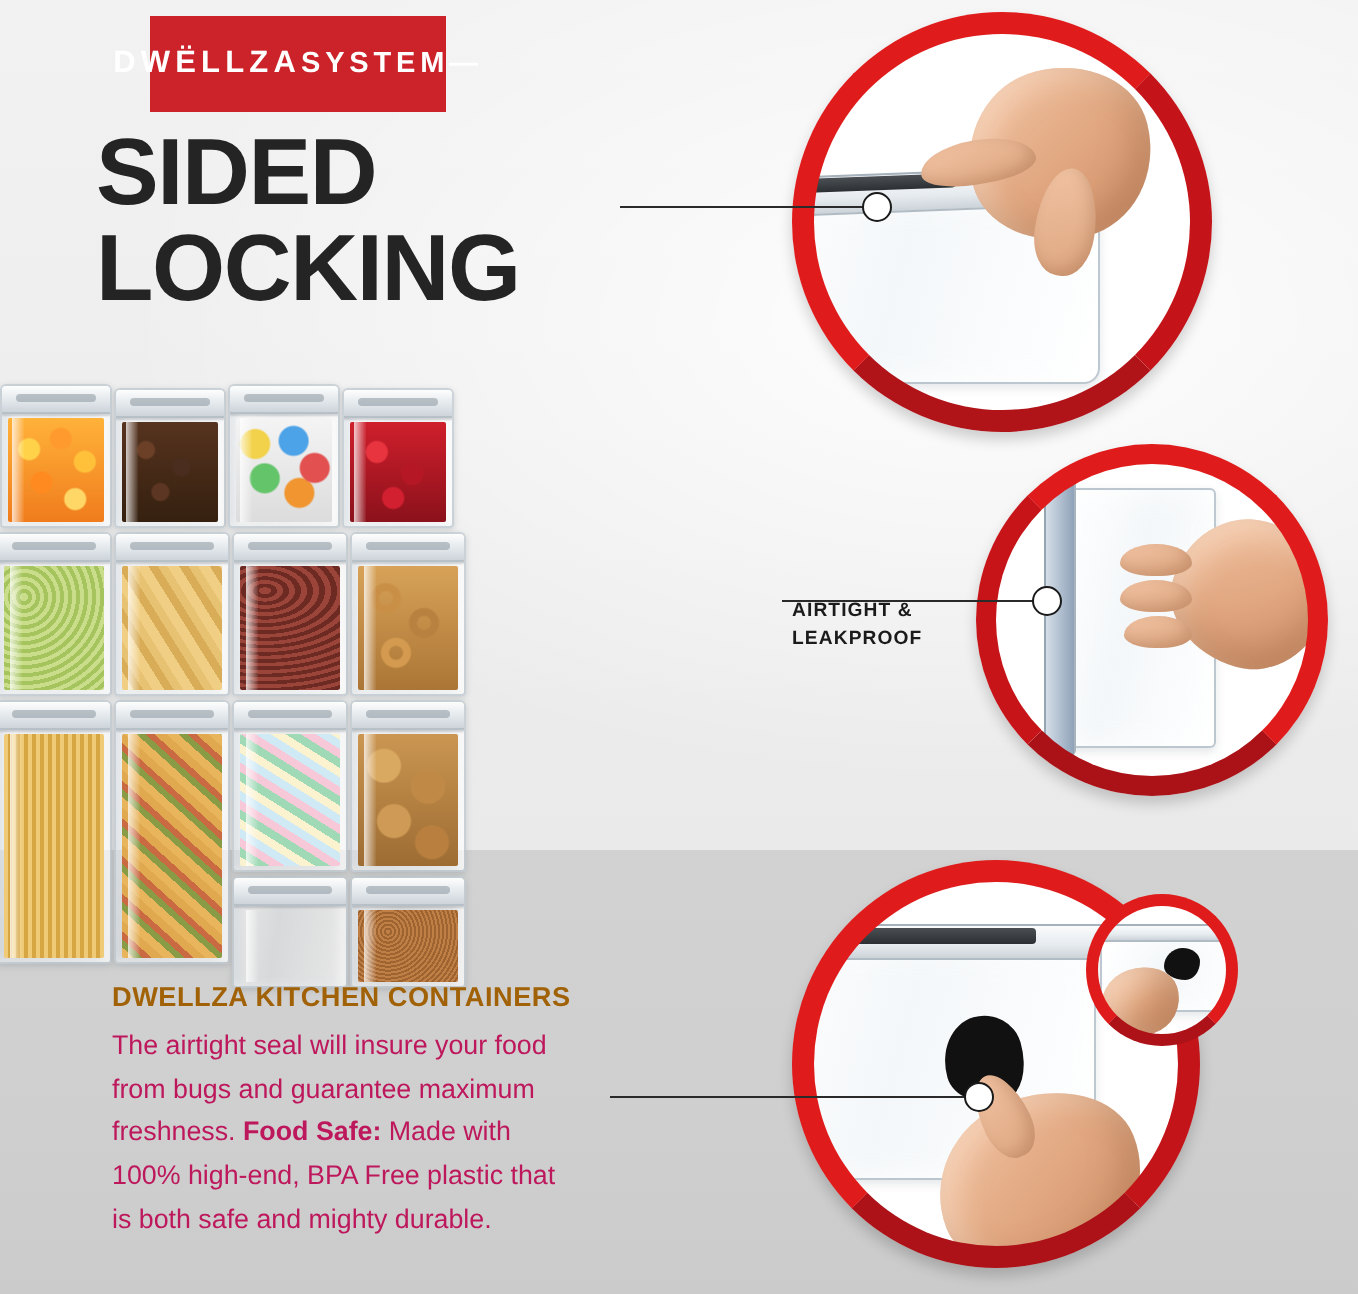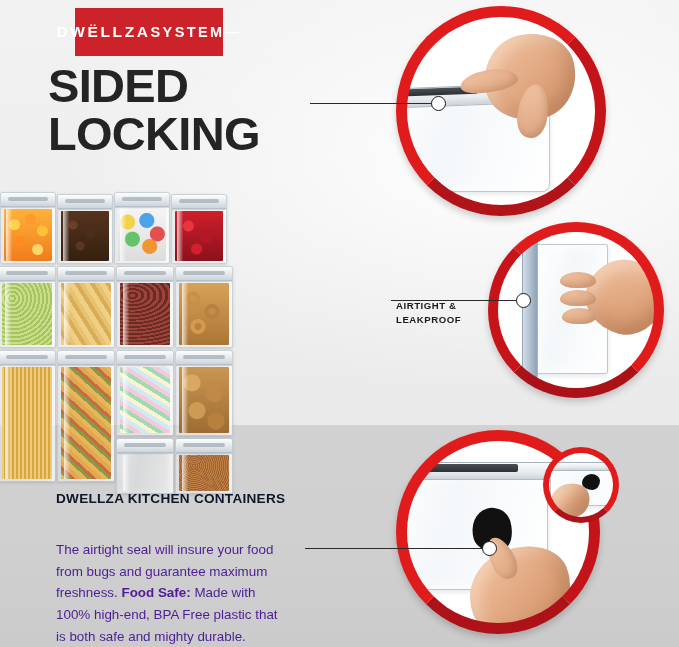--- a/index.html
+++ b/index.html
@@ -47,23 +47,23 @@
   .lid:after { content:""; position:absolute; left:14%; right:14%; top:4px; height:4px;
          background:rgba(120,132,142,.45); border-radius:2px; }
   .fill { position:absolute; left:3px; right:3px; bottom:2px; top:16px;
           border-radius:1px; }
   .gloss { position:absolute; left:10%; top:16px; bottom:2px; width:11%;
            background:linear-gradient(90deg, rgba(255,255,255,.75), rgba(255,255,255,.05));
            z-index:2; pointer-events:none; }
 
   
   .body-head { position:absolute; left:56px; top:491px; font-size:13.6px;
-               font-weight:700; color:#0f172a; letter-spacing:.25px; }
-  .body-copy { position:absolute; left:56px; top:539px; width:226px;
-               font-size:13.4px; line-height:1.62; color:#4c1d95; }
+               font-weight:700; color:#a16207; letter-spacing:.25px; }
+  .body-copy { position:absolute; left:56px; top:512px; width:226px;
+               font-size:13.4px; line-height:1.62; color:#be185d; }
   .body-copy b { font-weight:700; }
 
   
   .circ { position:absolute; border-radius:50%; overflow:hidden; background:#fff; }
   .ring { position:absolute; border-radius:50%; pointer-events:none; }
 
   .photo-wrap { position:absolute; inset:0; }
 
   
   .box-clear { position:absolute; border-radius:4px;

